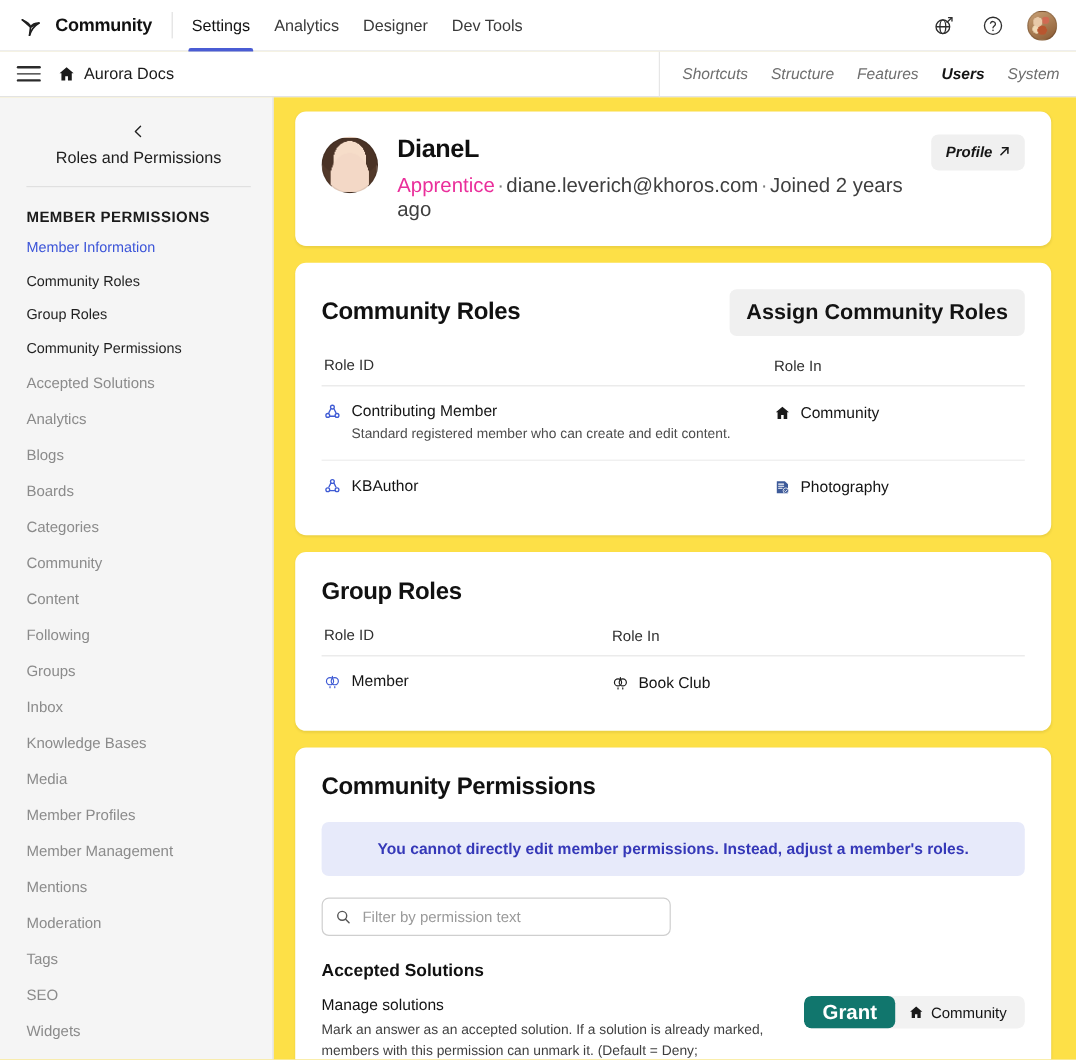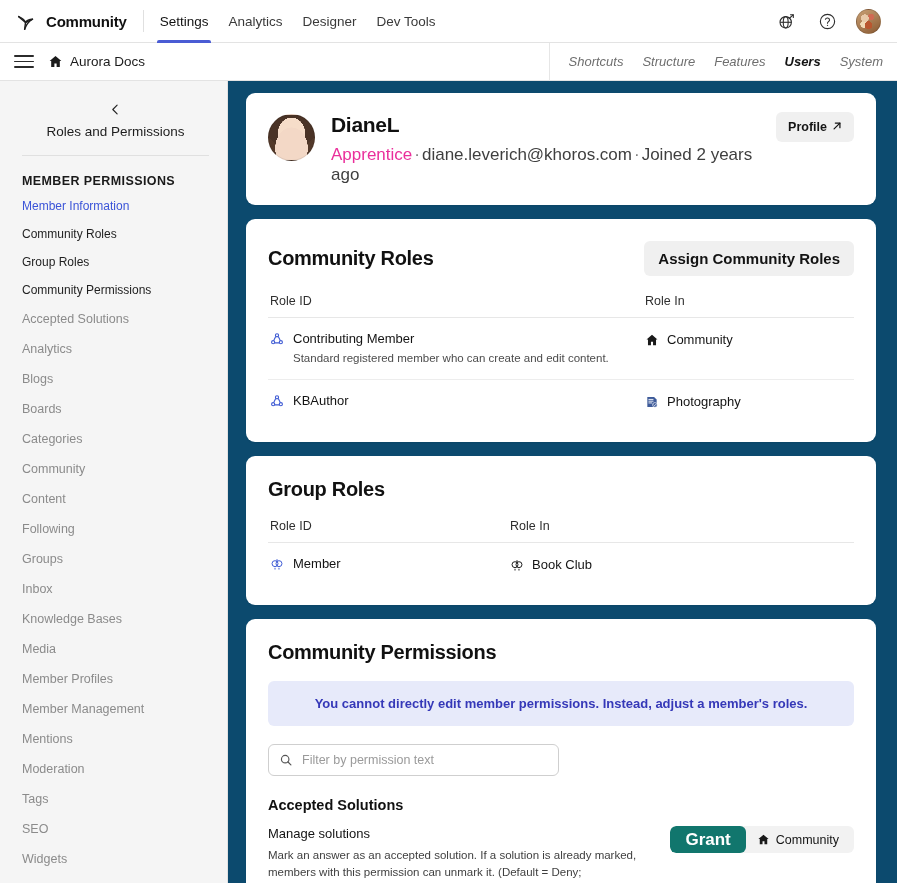--- a/index.html
+++ b/index.html
@@ -3,21 +3,21 @@
 <meta charset="utf-8">
 <style>
   * { box-sizing: border-box; margin: 0; padding: 0; }
   html, body {
     width: 897px; height: 883px;
     font-family: "Liberation Sans", sans-serif;
     background: #f4f4f4;
     color: #1a1a1a;
     overflow: hidden;
   }
-  .app { width: 897px; height: 883px; display: flex; flex-direction: column; background:#0c4a6e; }
+  .app { width: 897px; height: 883px; display: flex; flex-direction: column; background:#fde047; }
 
   
   .topbar {
     height: 43px; background:#fff; border-bottom:1px solid #e3e3e3;
     display:flex; align-items:center; padding:0 14px; flex:0 0 43px;
   }
   .brand-logo { width:22px; height:22px; display:flex; align-items:center; justify-content:center; margin-right:10px; }
   .brand-name { font-size:15px; font-weight:bold; letter-spacing:-0.2px; color:#111; }
   .brand-div { width:1px; height:22px; background:#e0e0e0; margin:0 16px; }
   .top-tabs { display:flex; align-items:center; height:43px; gap:20px; }
@@ -90,33 +90,33 @@
       linear-gradient(180deg,#e9e4df,#cfc7c0);
     border:1px solid rgba(0,0,0,.08);
   }
   .p-name { font-size:21px; font-weight:bold; color:#101010; letter-spacing:-.3px; line-height:26px; }
   .p-meta { font-size:17px; color:#3f3f3f; margin-top:7px; }
   .p-rank { color:#ea2f9b; }
   .p-dot { color:#7d7d7d; margin:0 2px; }
   .profile-btn {
     margin-left:auto; background:#f0f0f0; border:none; border-radius:6px;
     padding:8px 12px; font-size:12.5px; font-weight:bold; color:#151515; cursor:pointer;
-    display:flex; align-items:center; gap:5px; font-family:inherit; white-space:nowrap;
+    display:flex; align-items:center; gap:5px; font-family:inherit; white-space:nowrap;font-style:italic;
   }
 
   
   .sec { padding:22px 22px 20px 22px; }
   .sec-head { display:flex; align-items:center; margin-bottom:17px; }
   .sec-title { font-size:20px; font-weight:bold; color:#111; letter-spacing:-.3px; }
   .sec-btn {
     margin-left:auto; background:#f0f0f0; border:none; border-radius:6px; padding:9px 14px;
-    font-size:15px; font-weight:bold; color:#131313; cursor:pointer; font-family:inherit; white-space:nowrap;
+    font-size:18px; font-weight:bold; color:#131313; cursor:pointer; font-family:inherit; white-space:nowrap;
   }
   .tbl { width:100%; }
-  .tbl-head { display:flex; padding:0 2px 9px 2px; border-bottom:1px solid #e7e7e7;align-items:center; }
+  .tbl-head { display:flex; padding:0 2px 9px 2px; border-bottom:1px solid #e7e7e7; }
   .th { font-size:12.5px; color:#2f2f2f; }
   .tr { display:flex; align-items:flex-start; padding:13px 2px 13px 2px; border-bottom:1px solid #ededed; }
   .tr.last { border-bottom:none; }
   .col-a { flex:0 0 375px; display:flex; align-items:flex-start; gap:9px; }
   .col-b { flex:1; display:flex; align-items:center; gap:8px; padding-top:1px; }
   .cell-title { font-size:13px; color:#141414; line-height:16px; }
   .cell-sub { font-size:11.5px; color:#4c4c4c; margin-top:4px; line-height:15px; }
   .cell-plain { font-size:13px; color:#141414; }
   .ico { flex:0 0 auto; display:flex; align-items:center; margin-top:1px; }
 

